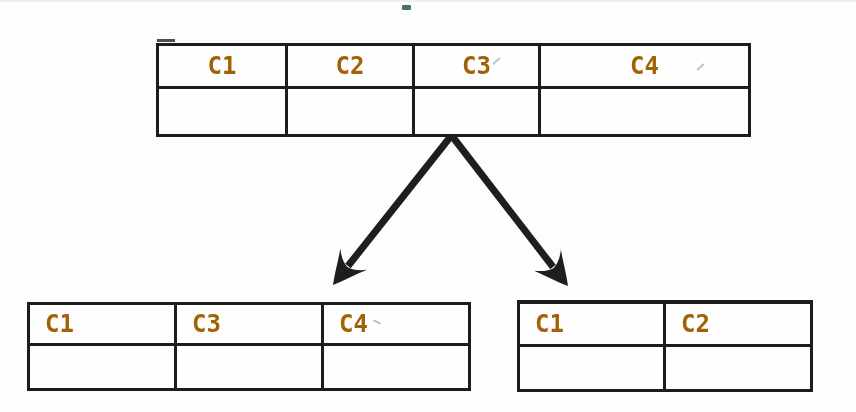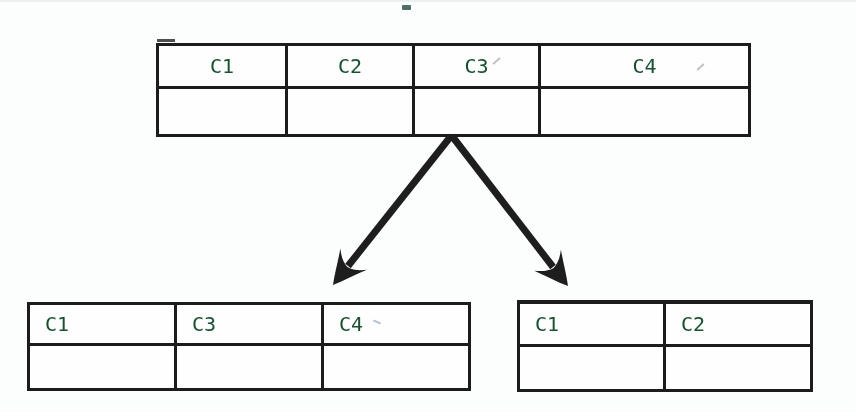--- a/index.html
+++ b/index.html
@@ -12,23 +12,23 @@
     font-family:"DejaVu Sans Mono","Liberation Mono",monospace;
   }
   table.tbl{
     position:absolute;
     border-collapse:collapse;
     table-layout:fixed;
     background:#fefefe;
   }
   table.tbl td{
     border:3px solid #1c1c1c;
-    font-size:20px;
-    font-weight:normal;
-    color:#14532d;
+    font-size:24px;
+    font-weight:bold;
+    color:#a16207;
     white-space:nowrap;
     overflow:hidden;
   }
   table.top-tbl{left:156px;top:41px;width:592px;}
   table.top-tbl td{text-align:center;}
   table.top-tbl tr.hdr td{height:38px;}
   table.top-tbl tr.bod td{height:43px;}
 
   table.bl-tbl{left:27px;top:300px;width:441px;}
   table.bl-tbl td{text-align:left;padding-left:15px;}

